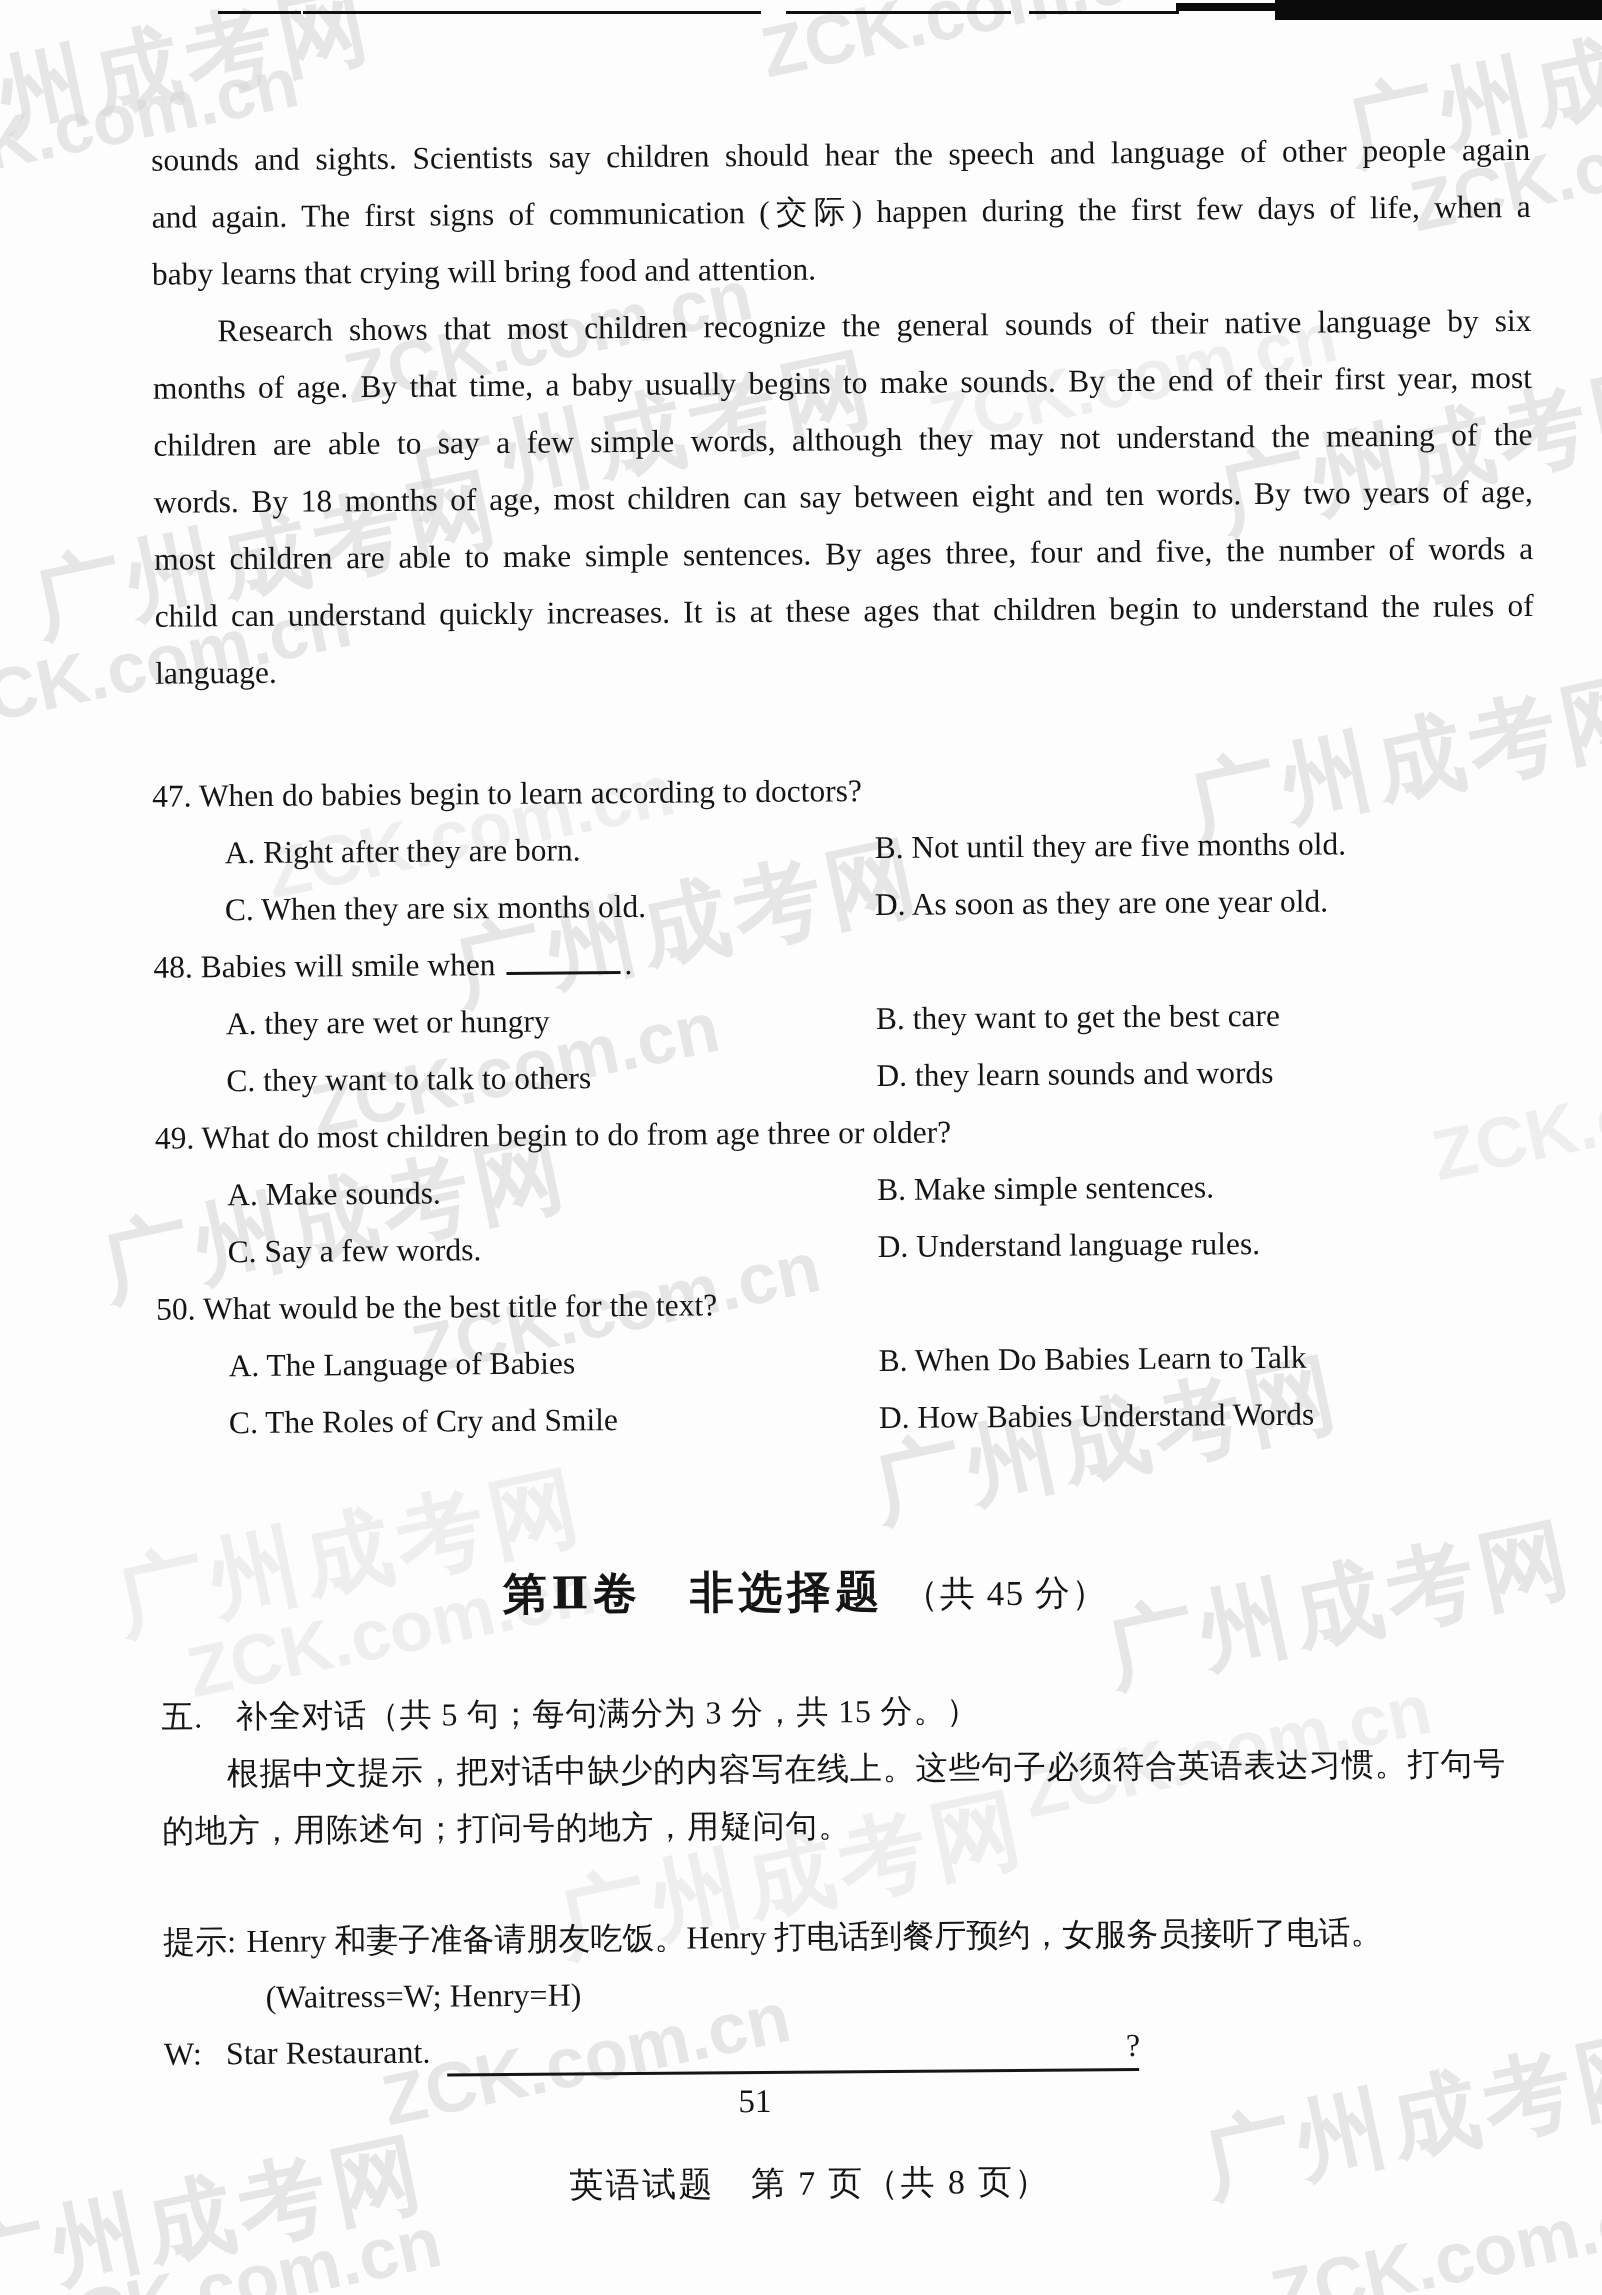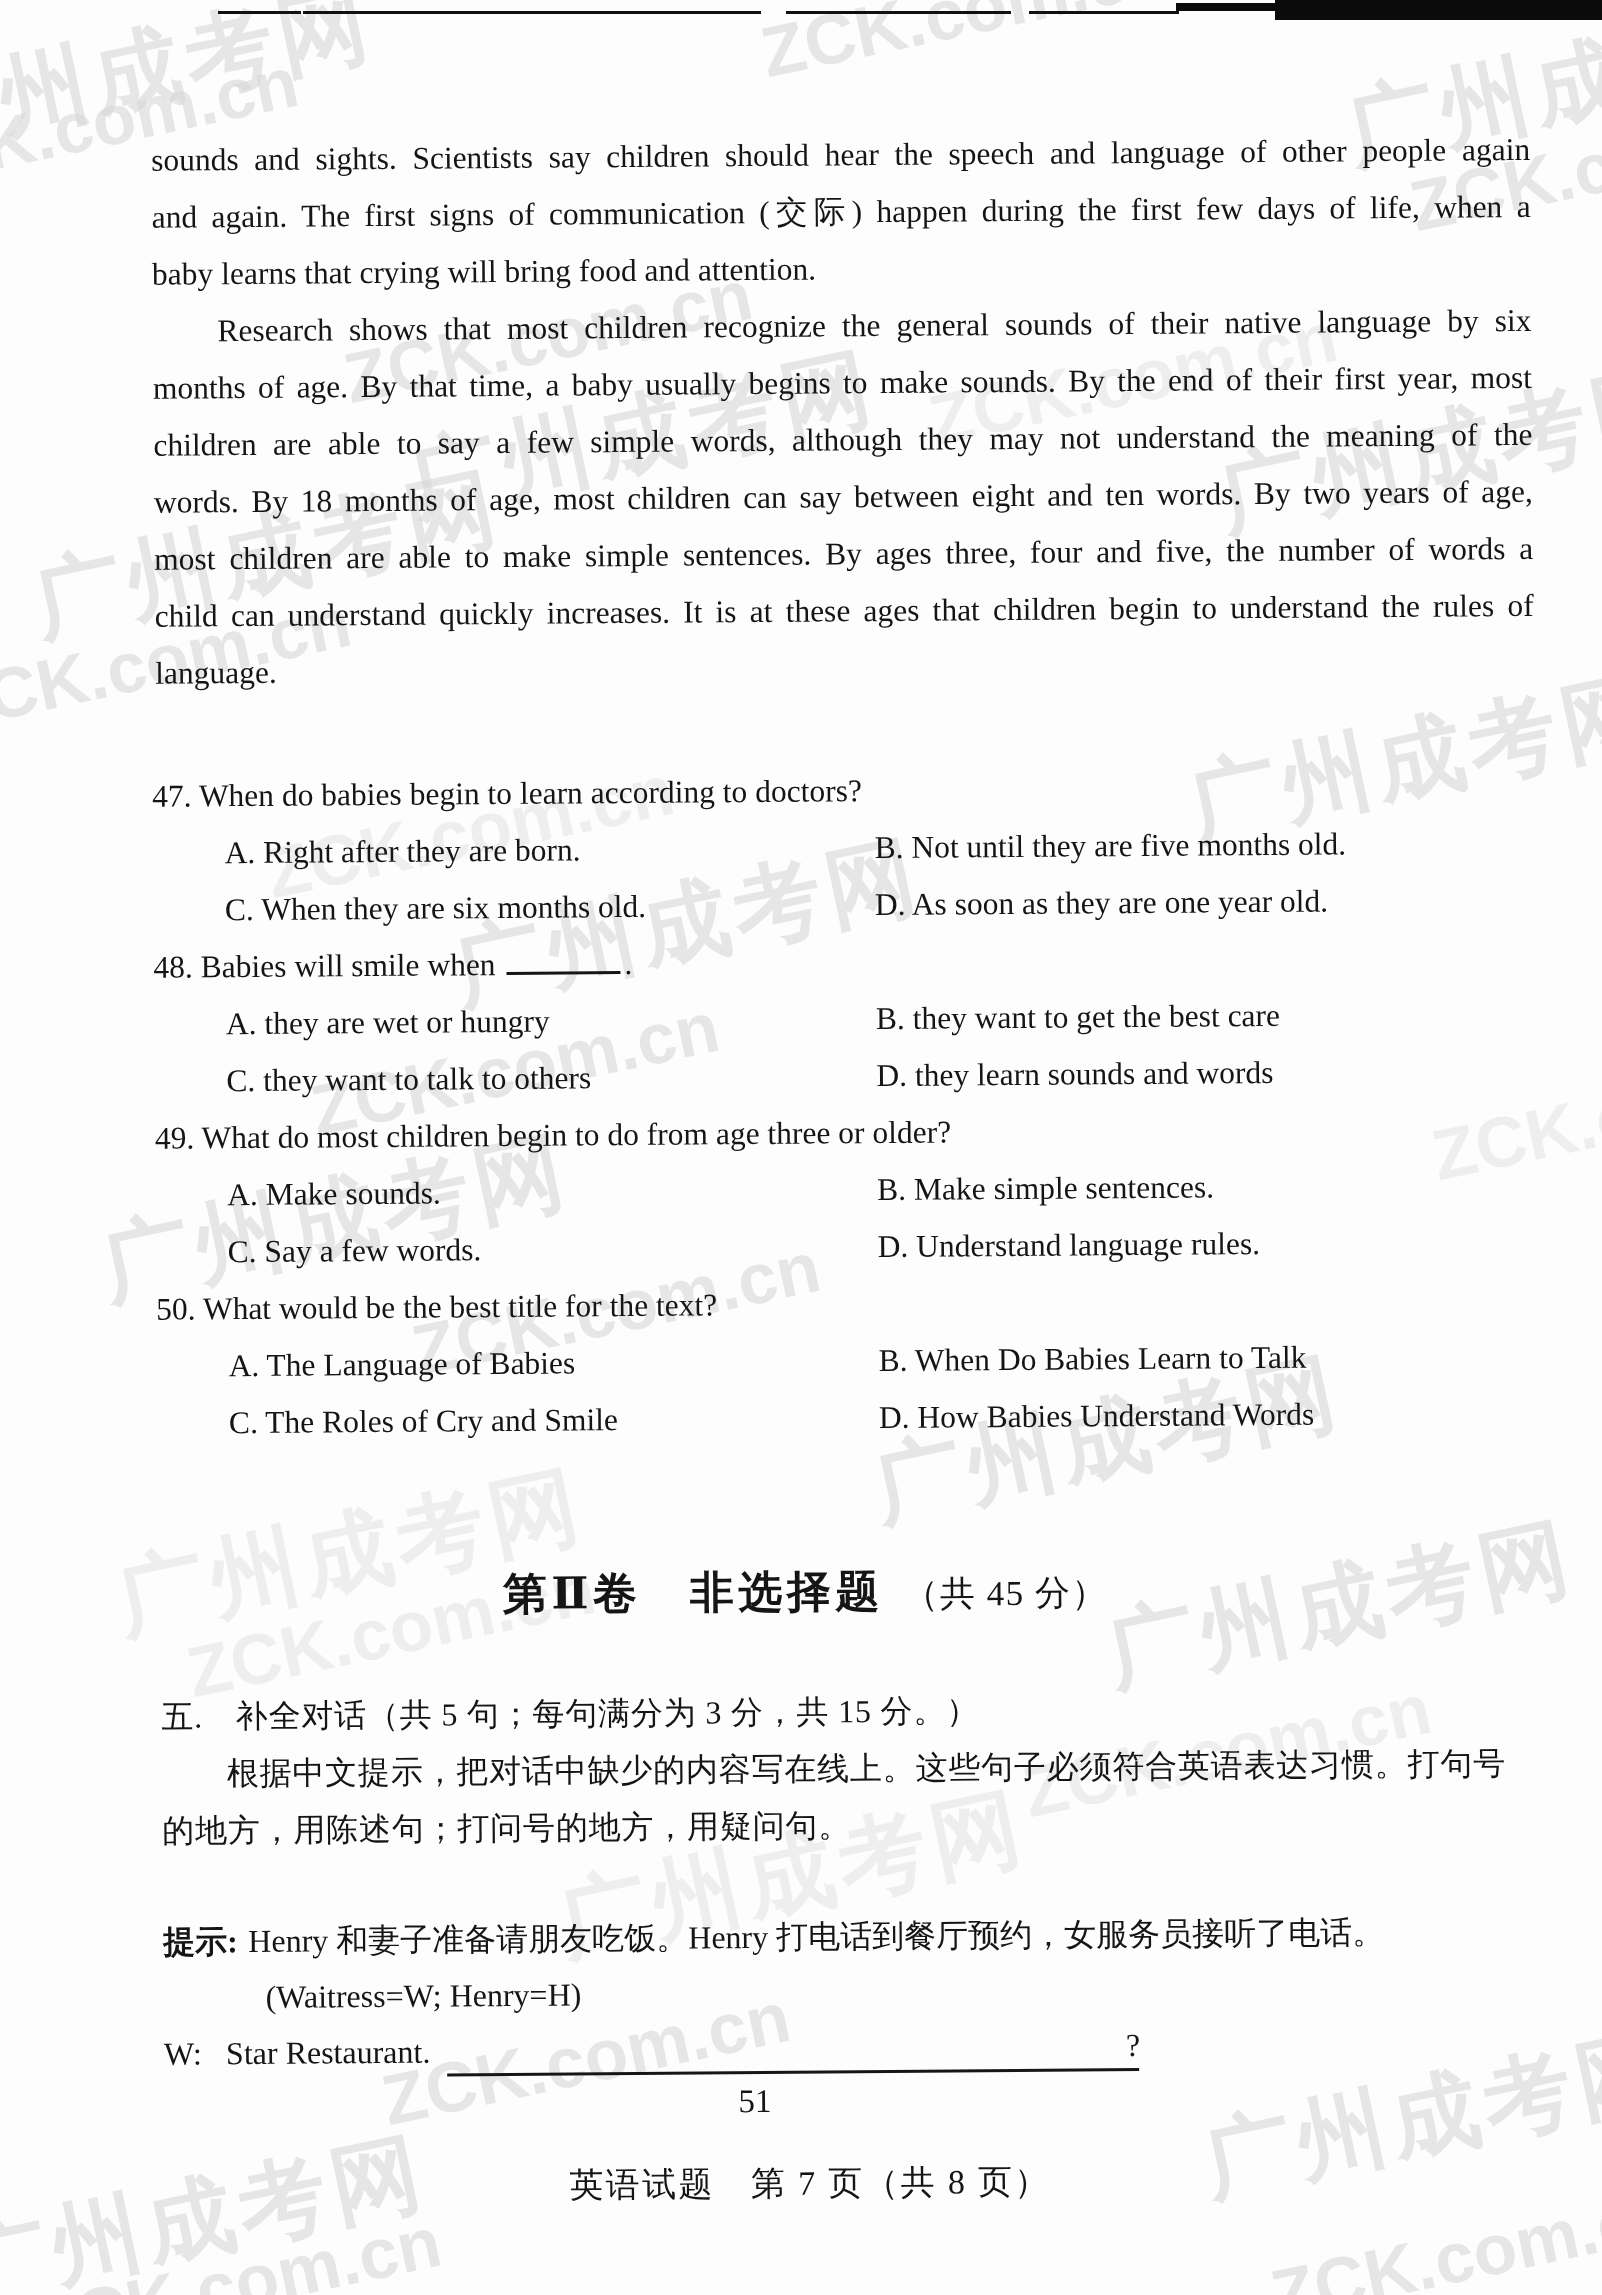--- a/index.html
+++ b/index.html
@@ -43,21 +43,21 @@
   .part2-title { position:absolute; left:0; top:1562px; width:100%; text-align:center; }
   .t-main { font-size:44px; font-weight:bold; letter-spacing:4.5px; }
   .t-note { font-size:35px; margin-left:19.5px; letter-spacing:1.5px; }
 
   .sec5 { position:absolute; left:156px; top:1683px; width:1386px;
           font-size:32px; line-height:57px; letter-spacing:0.8px; }
   .sec5 .ind { padding-left:65px; }
 
   .hint { position:absolute; left:156px; top:1908px; width:1386px;
           font-size:32px; line-height:56px; }
-  .hint b { font-weight:bold; margin-right:10.5px;text-align:right; }
+  .hint b { font-weight:normal; margin-right:10.5px;text-align:right; }
   .rolesline { padding-left:102px; }
   .wline { position:relative; height:56px; }
   .wlabel { position:absolute; left:0; }
   .wtext  { position:absolute; left:62px; }
   .ansline { position:absolute; left:283px; top:50px; width:692px; height:0;
              border-bottom:3px solid #161616; }
   .qmark { position:absolute; left:962px; top:-1.5px; }
 
   .num51 { position:absolute; left:0; top:2082px; width:1493px;
            text-align:center; font-size:33px; }

